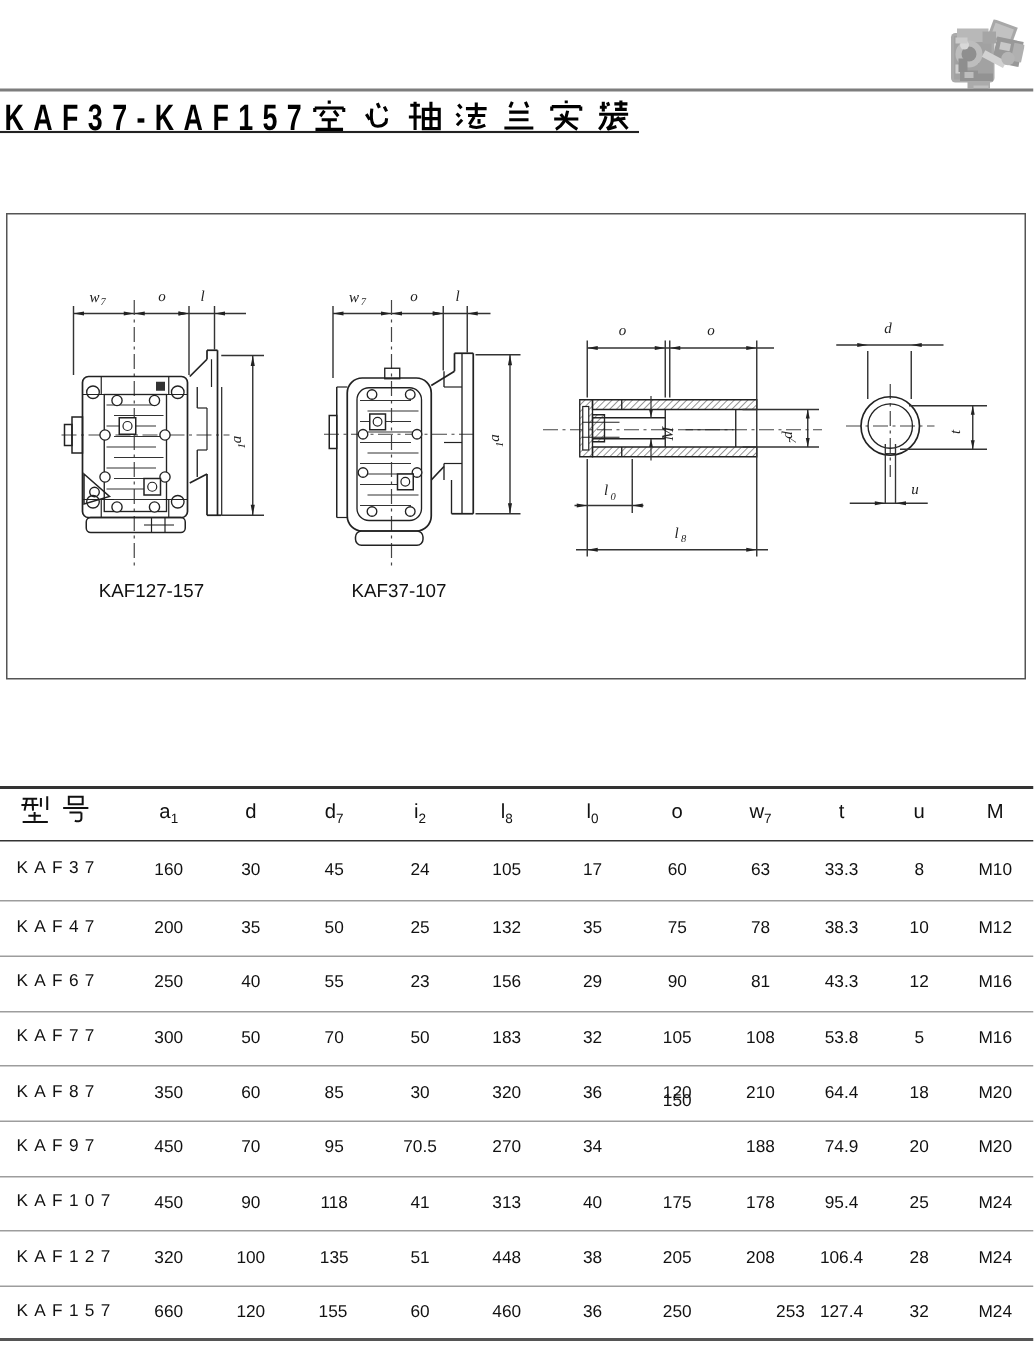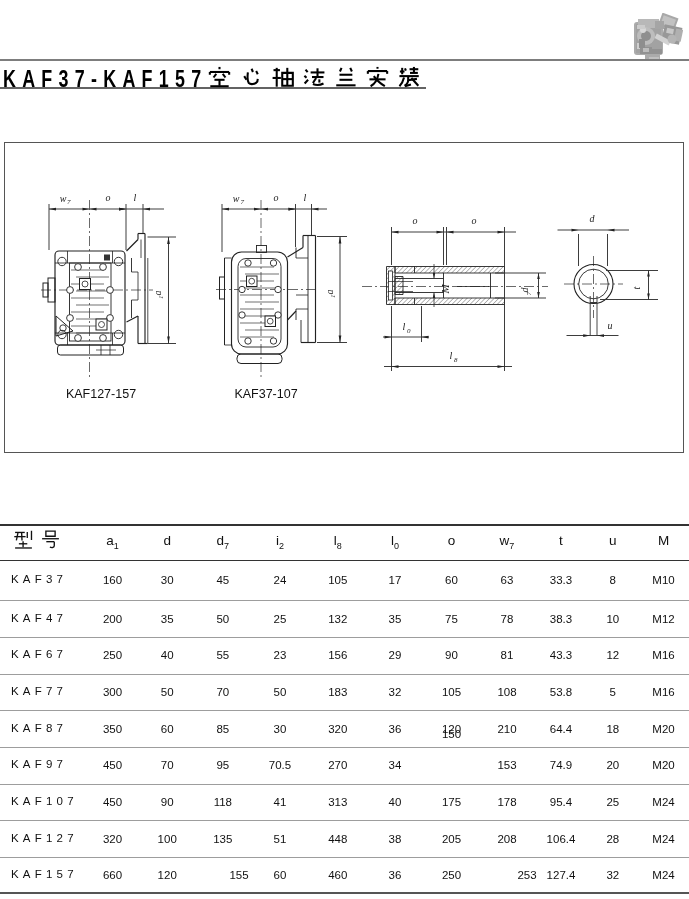--- a/index.html
+++ b/index.html
@@ -486,21 +486,21 @@
 <div class="dcell" style="left:636.5px;top:722.5px">M20</div>
 
 <div class="rname" style="left:11px;top:758.2px">KAF97</div>
 <div class="dcell" style="left:85.5px;top:759.2px">450</div>
 <div class="dcell" style="left:140.2px;top:759.2px">70</div>
 <div class="dcell" style="left:195.8px;top:759.2px">95</div>
 <div class="dcell" style="left:253.0px;top:759.2px">70.5</div>
 <div class="dcell" style="left:310.8px;top:759.2px">270</div>
 <div class="dcell" style="left:368.0px;top:759.2px">34</div>
 <div class="dcell" style="left:424.5px;top:728px">150</div>
-<div class="dcell" style="left:480.0px;top:759.2px">153</div>
+<div class="dcell" style="left:480.0px;top:759.2px">188</div>
 <div class="dcell" style="left:534.0px;top:759.2px">74.9</div>
 <div class="dcell" style="left:585.8px;top:759.2px">20</div>
 <div class="dcell" style="left:636.5px;top:759.2px">M20</div>
 
 <div class="rname" style="left:11px;top:795.0px">KAF107</div>
 <div class="dcell" style="left:85.5px;top:796.0px">450</div>
 <div class="dcell" style="left:140.2px;top:796.0px">90</div>
 <div class="dcell" style="left:195.8px;top:796.0px">118</div>
 <div class="dcell" style="left:253.0px;top:796.0px">41</div>
 <div class="dcell" style="left:310.8px;top:796.0px">313</div>
@@ -520,21 +520,21 @@
 <div class="dcell" style="left:368.0px;top:832.6px">38</div>
 <div class="dcell" style="left:424.5px;top:832.6px">205</div>
 <div class="dcell" style="left:480.0px;top:832.6px">208</div>
 <div class="dcell" style="left:534.0px;top:832.6px">106.4</div>
 <div class="dcell" style="left:585.8px;top:832.6px">28</div>
 <div class="dcell" style="left:636.5px;top:832.6px">M24</div>
 
 <div class="rname" style="left:11px;top:868.0px">KAF157</div>
 <div class="dcell" style="left:85.5px;top:869.0px">660</div>
 <div class="dcell" style="left:140.2px;top:869.0px">120</div>
-<div class="dcell" style="left:212px;top:869.0px">155</div>
+<div class="dcell" style="left:195px;top:869.0px">155</div>
 <div class="dcell" style="left:253.0px;top:869.0px">60</div>
 <div class="dcell" style="left:310.8px;top:869.0px">460</div>
 <div class="dcell" style="left:368.0px;top:869.0px">36</div>
 <div class="dcell" style="left:424.5px;top:869.0px">250</div>
 <div class="dcell" style="left:500px;top:869.0px">253</div>
 <div class="dcell" style="left:534.0px;top:869.0px">127.4</div>
 <div class="dcell" style="left:585.8px;top:869.0px">32</div>
 <div class="dcell" style="left:636.5px;top:869.0px">M24</div>
 <div class="hr" style="top:600.1px;height:1px;background:#9d9d9d"></div>
 <div class="hr" style="top:636.8px;height:1px;background:#9d9d9d"></div>

